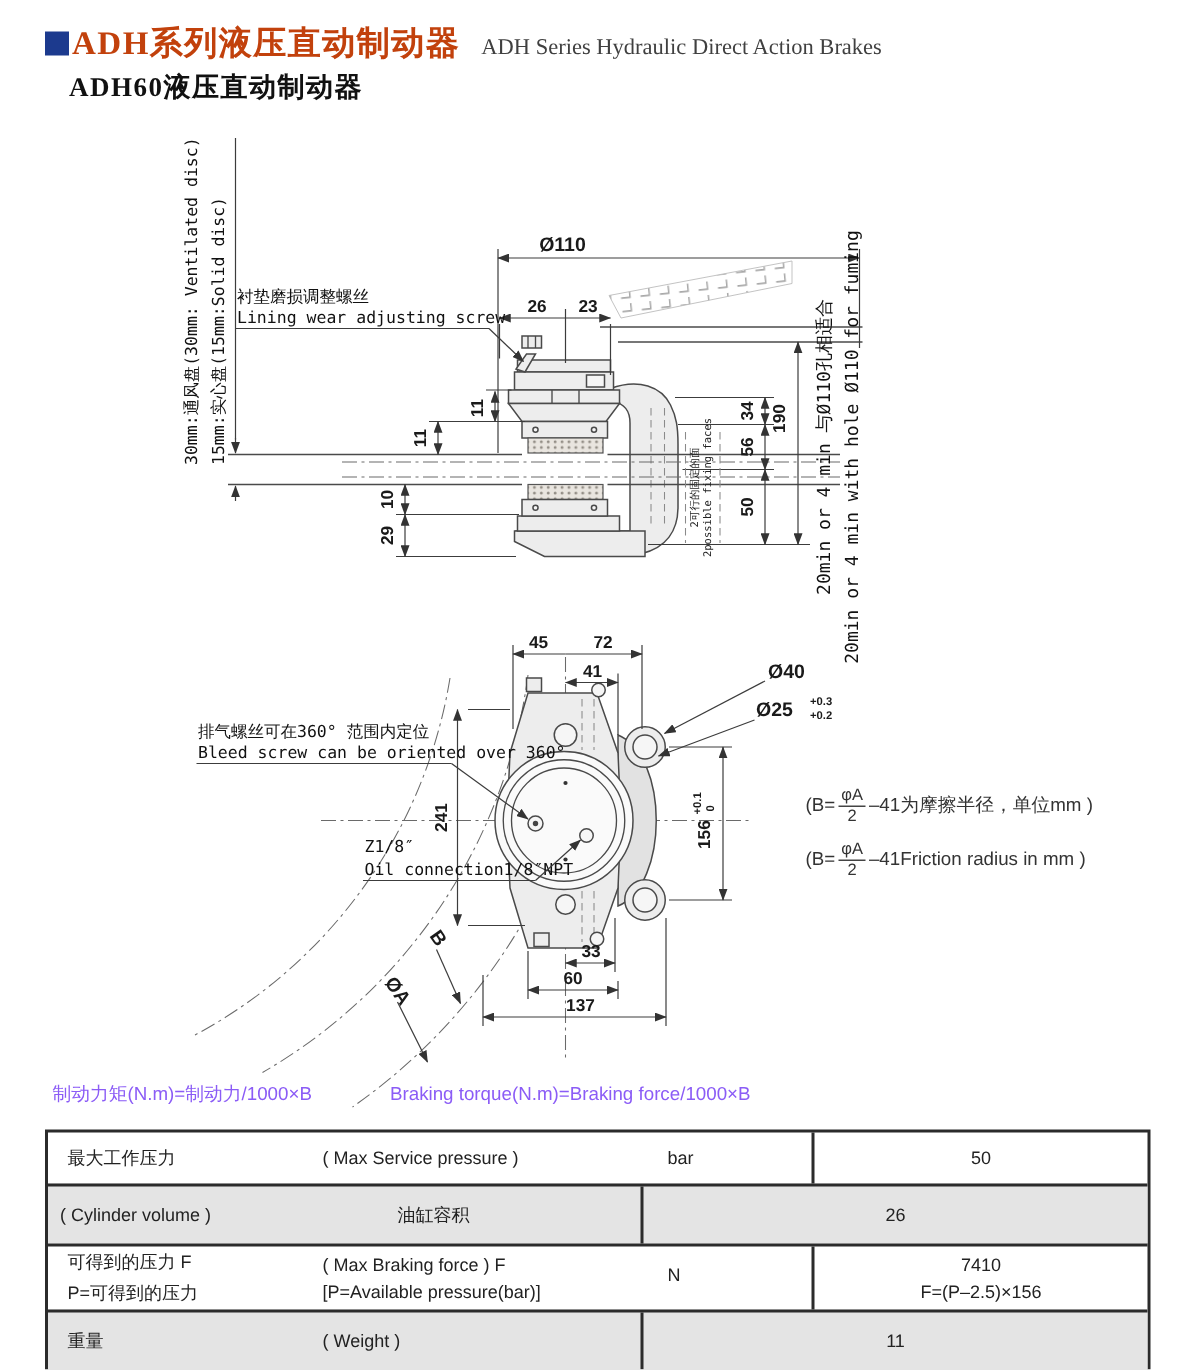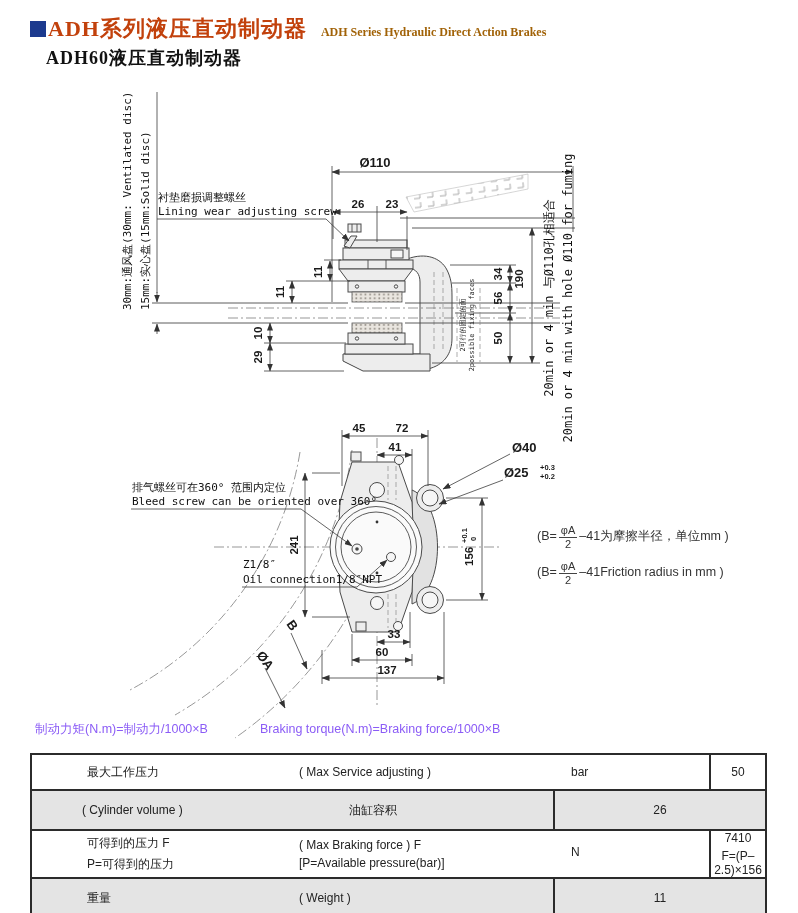--- a/index.html
+++ b/index.html
@@ -2,41 +2,41 @@
 <html><head>
 <meta charset="utf-8">
 <style>
   html,body{margin:0;padding:0;background:#ffffff;}
   .page{position:relative;width:798px;height:913px;background:#fff;overflow:hidden;
         font-family:"Liberation Sans",sans-serif;}
   
   .hdr{position:absolute;left:30px;top:14px;white-space:nowrap;}
   .sq{display:inline-block;width:16px;height:16px;background:#1c3a8e;vertical-align:-1px;margin-right:2px;}
   .t-zh{font-family:"Liberation Serif",serif;font-weight:bold;font-size:22px;color:#c2410c;letter-spacing:1px;}
-  .t-en{font-family:"Liberation Serif",serif;font-weight:bold;font-size:12px;color:#a16207;margin-left:14px;}
+  .t-en{font-family:"Liberation Serif",serif;font-weight:normal;font-size:15px;color:#404040;margin-left:14px;}
   .sub{position:absolute;left:46px;top:46px;font-family:"Liberation Serif",serif;font-weight:bold;
        font-size:18px;color:#111;letter-spacing:1px;}
   
   svg.draw{position:absolute;left:0;top:0;z-index:0;}
   
   .fric{position:absolute;left:537px;top:524px;width:240px;z-index:1;font-size:12.5px;color:#333;}
   .fric .note-line{margin-bottom:10px;white-space:nowrap;}
   .frac{display:inline-flex;flex-direction:column;align-items:center;vertical-align:middle;
         margin:0 2px;font-size:11px;line-height:1.15;}
   .frac .num{border-bottom:1px solid #444;padding:0 2px;}
   
   .formula{position:absolute;left:35px;top:721px;z-index:1;font-size:12.5px;color:#8b5cf6;white-space:nowrap;}
   .formula span{margin-right:52px;}
   
   .spec{position:absolute;left:30px;top:753px;width:737px;z-index:1;border:2px solid #2b2b2b;
         background:#fff;font-size:12px;color:#222;box-sizing:border-box;}
   .trow{display:flex;align-items:stretch;border-top:2px solid #2b2b2b;}
   .trow:first-child{border-top:none;}
   .trow.shade{background:#e4e4e4;}
-  .cell{display:flex;flex-direction:column;justify-content:center;box-sizing:border-box;margin-left:42px;}
+  .cell{display:flex;flex-direction:column;justify-content:center;box-sizing:border-box;}
   .c-zh{width:175px;padding-left:13px;}
   .c-en{width:220px;padding-left:8px;}
   .c-unit{width:114px;padding-left:18px;}
   .c-val{flex:1;border-left:2px solid #2b2b2b;text-align:center;}
   .l2{margin-top:4px;}
 </style>
 </head>
 <body>
 
 <div class="page">
@@ -262,21 +262,21 @@
         </span><span>–41Friction radius in mm )</span></div>
   </div>
 
   <div class="formula">
     <span>制动力矩(N.m)=制动力/1000×B</span><span>Braking torque(N.m)=Braking force/1000×B</span>
   </div>
 
   <div class="spec">
     <div class="trow" style="min-height:34px">
       <div class="cell c-zh">最大工作压力</div>
-      <div class="cell c-en">( Max Service adjusting )</div>
+      <div class="cell c-en">( Max Service pressure )</div>
       <div class="cell c-unit">bar</div>
       <div class="cell c-val">50</div>
     </div>
     <div class="trow shade" style="min-height:38px">
       <div class="cell c-en">( Cylinder volume )</div>
       <div class="cell c-zh">油缸容积</div>
       <div class="cell c-val">26</div>
     </div>
     <div class="trow" style="min-height:42px">
       <div class="cell c-zh">

